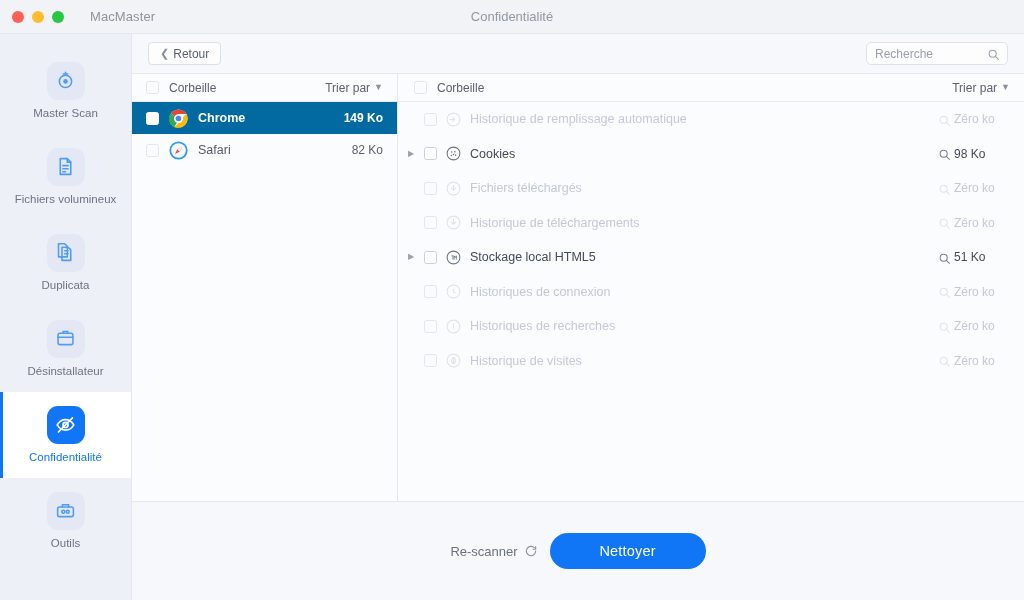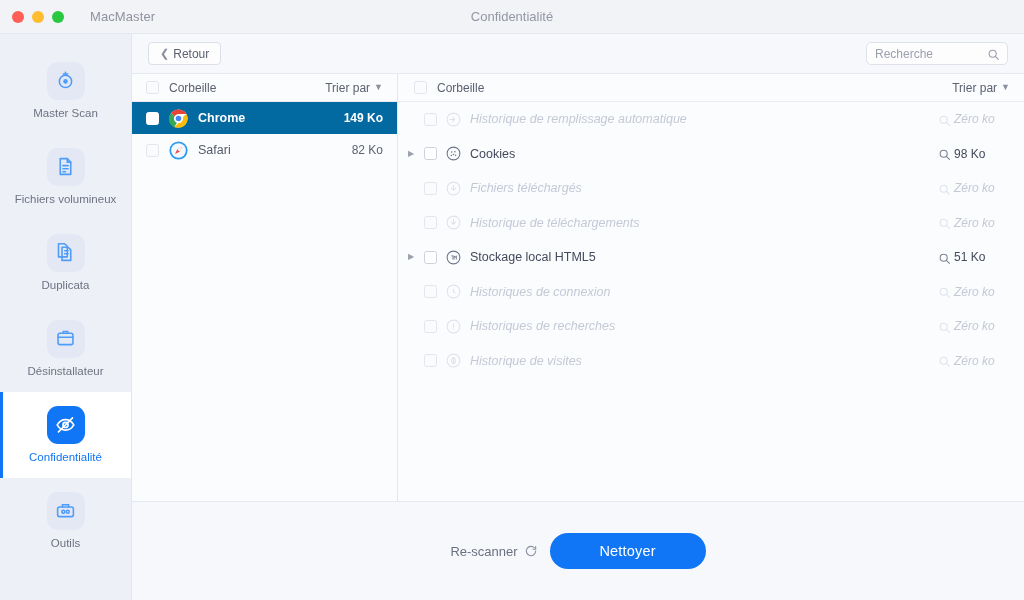--- a/index.html
+++ b/index.html
@@ -155,21 +155,21 @@
   .tri {
     width: 10px; flex: 0 0 auto; font-size: 8px; color: #9aa0ad;
     text-align: center; line-height: 1; cursor: pointer;
   }
   .tri.hidden { visibility: hidden; }
   .ricon { width: 17px; height: 17px; flex: 0 0 auto; display: block; }
   .rname { font-size: 12.5px; color: #434a5b; flex: 1; }
   .rsize { font-size: 12px; color: #434a5b; min-width: 54px; text-align: left; }
   .rrow .right-grp { display: flex; align-items: center; gap: 3px; }
   .rrow.disabled .rname,
-  .rrow.disabled .rsize { color: #c4c9d6; font-style: italic; }
+  .rrow.disabled .rsize { color: #c4c9d6; }
   .rrow.disabled .ricon { opacity: .42; }
   .rrow.disabled .mag { opacity: .42; }
 
   
   .footer {
     height: 98px; min-height: 98px;
     display: flex; align-items: center; justify-content: center;
     gap: 12px; background: #f7f8fc;
   }
   .rescan {

